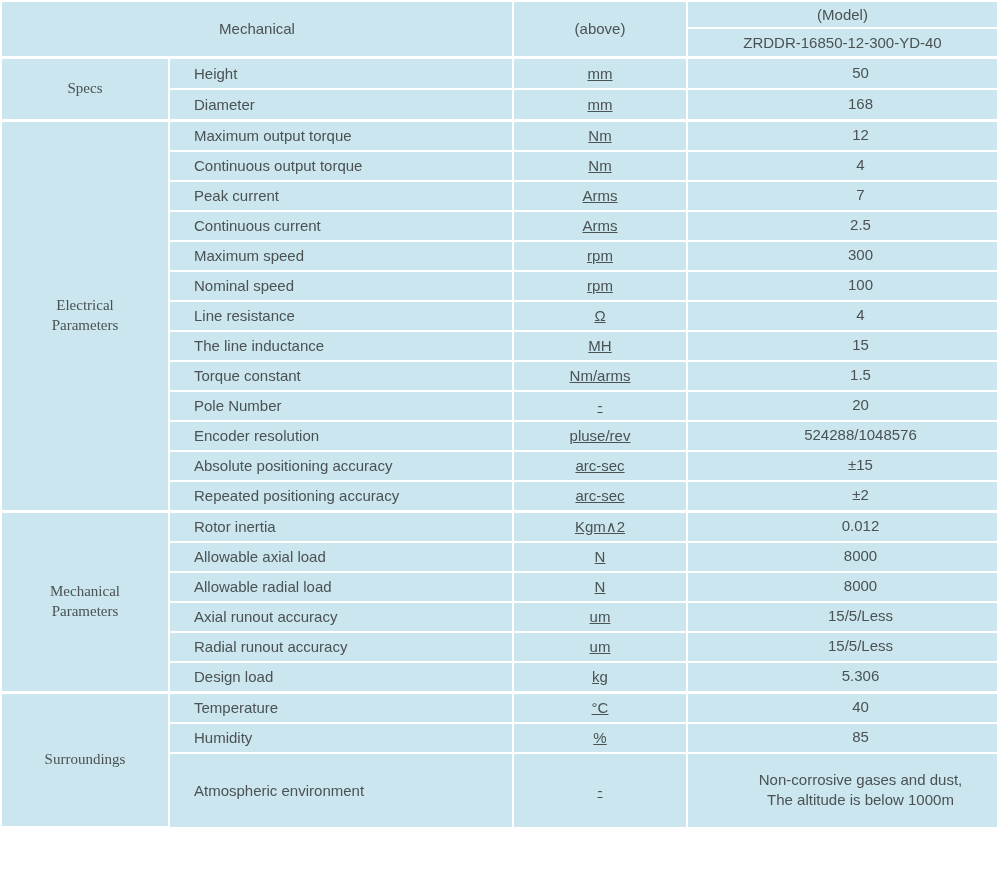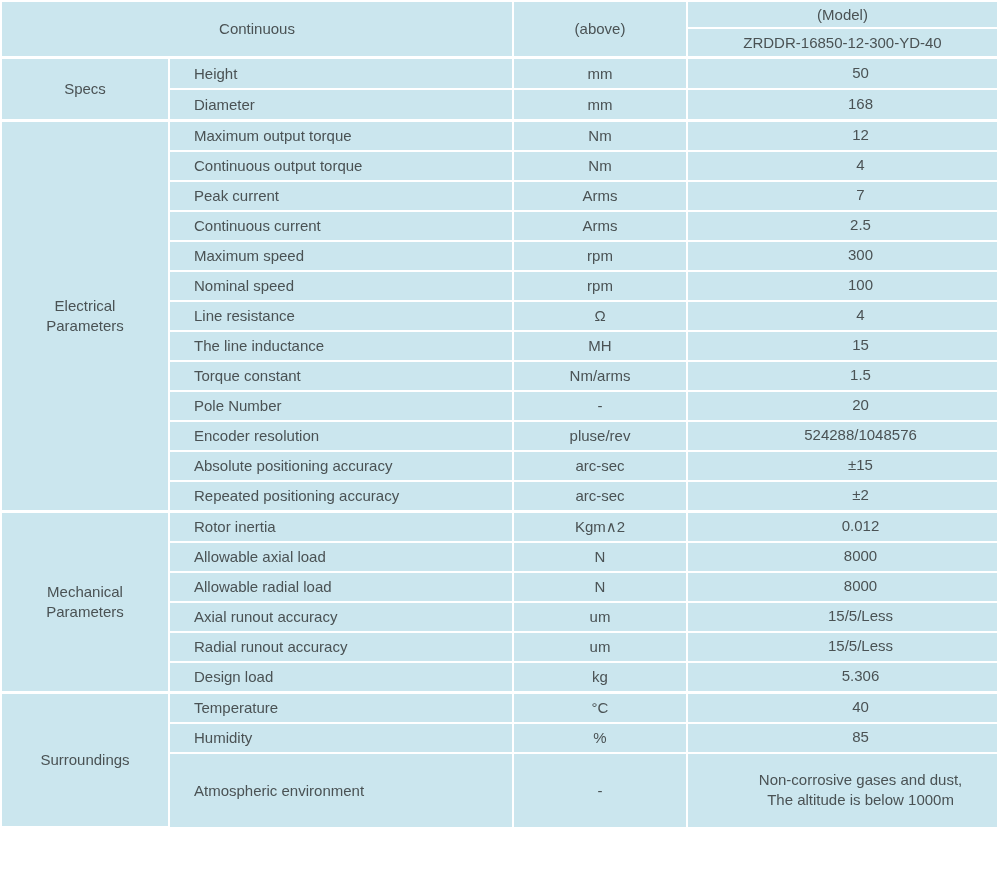--- a/index.html
+++ b/index.html
@@ -60,27 +60,29 @@
   tbody tr.tall td { height: 73px; }
   
   tbody tr:first-child td { border-top-width: 3px; }
   tbody:last-of-type tr:last-child td { border-bottom: 0; }
 
   td.sec-label {
     border-left: 0;
     text-align: center;
     padding: 16px 30px; 
     line-height: 1.3;
+    font-family: Liberation Serif, serif;
   }
   td.param {
     text-align: left;
     padding-left: 24px;
   }
   td.unit {
     text-align: center;
+    text-decoration: underline;
   }
   td.value {
     text-align: center;
     border-right: 0;
     white-space: pre-line;
     line-height: 1.35;
     padding-left: 36px;
   }
   .footer-note {
     margin-top: 9px;
@@ -97,21 +99,21 @@
   <div class="table-wrap">
     <table class="spec-table">
       <colgroup>
         <col style="width:168px">
         <col style="width:344px">
         <col style="width:174px">
         <col style="width:311px">
       </colgroup>
       <thead>
         <tr class="hrow-1">
-          <th class="param-hdr" colspan="2" rowspan="2">Continuous</th>
+          <th class="param-hdr" colspan="2" rowspan="2">Mechanical</th>
           <th class="unit-hdr" rowspan="2">(above)</th>
           <th class="model-hdr">(Model)</th>
         </tr>
         <tr class="hrow-2">
           <th class="model-value-cell">ZRDDR-16850-12-300-YD-40</th>
         </tr>
       </thead>
 
       <tbody>
         <tr>

